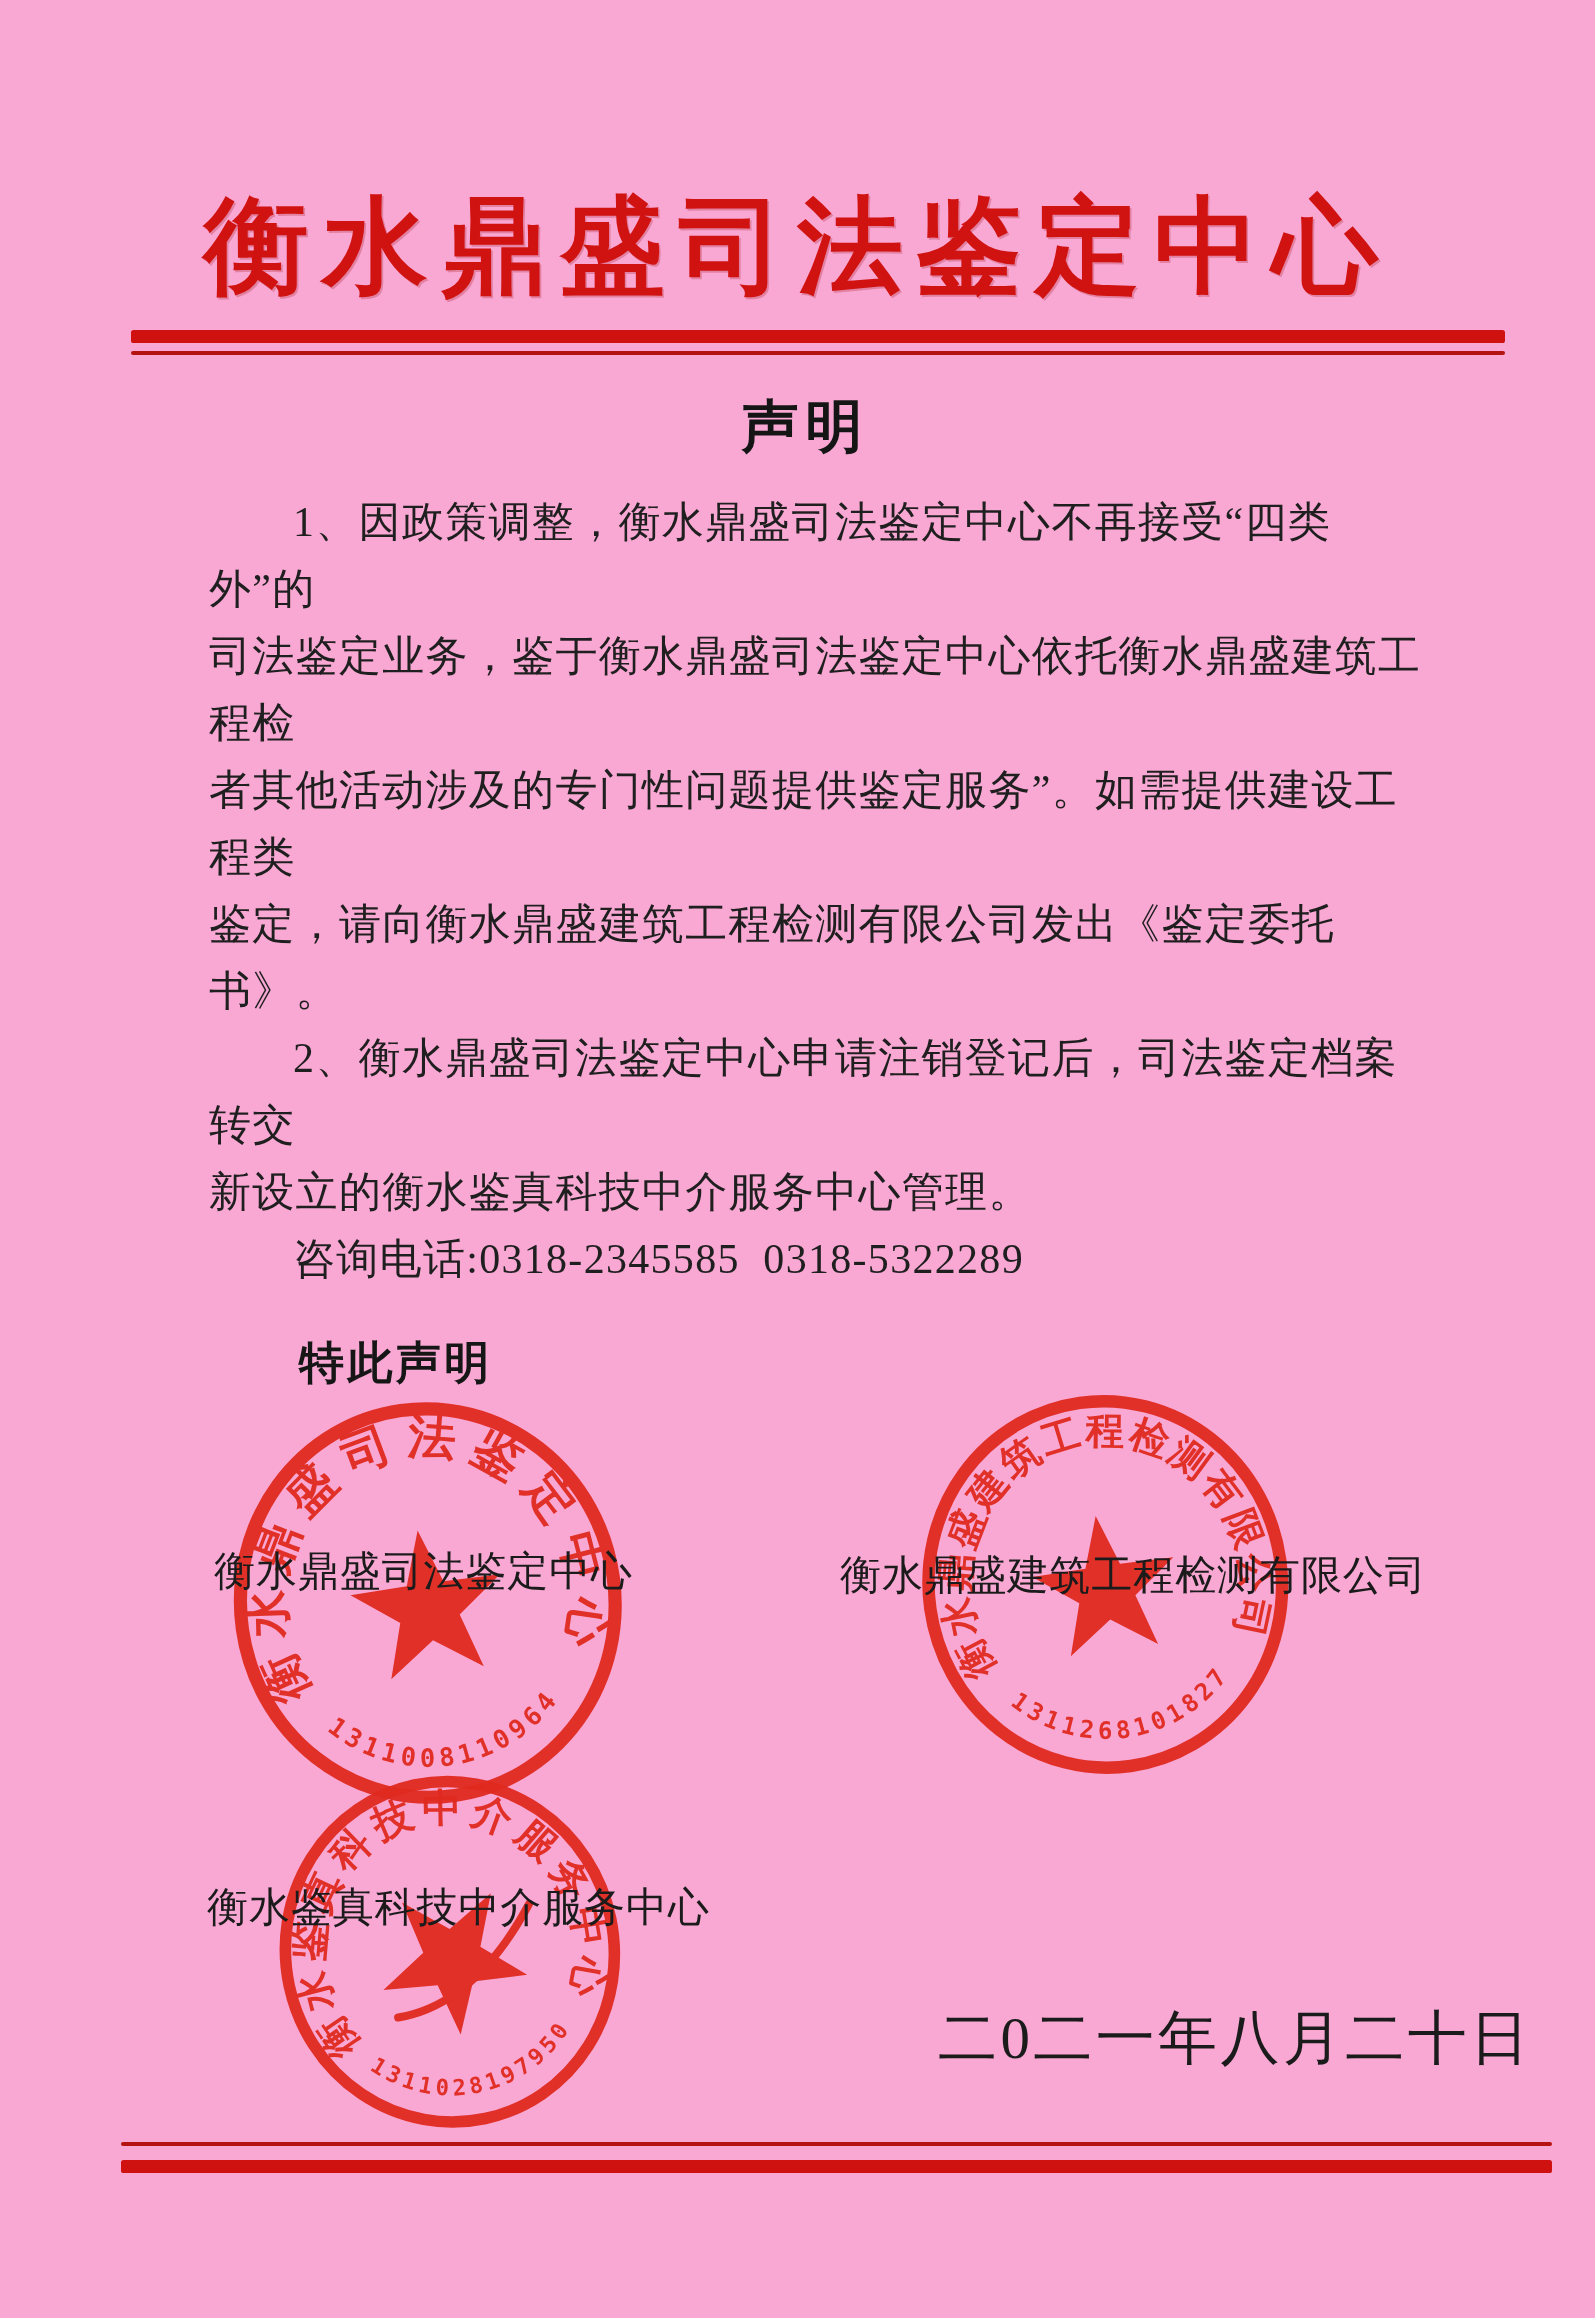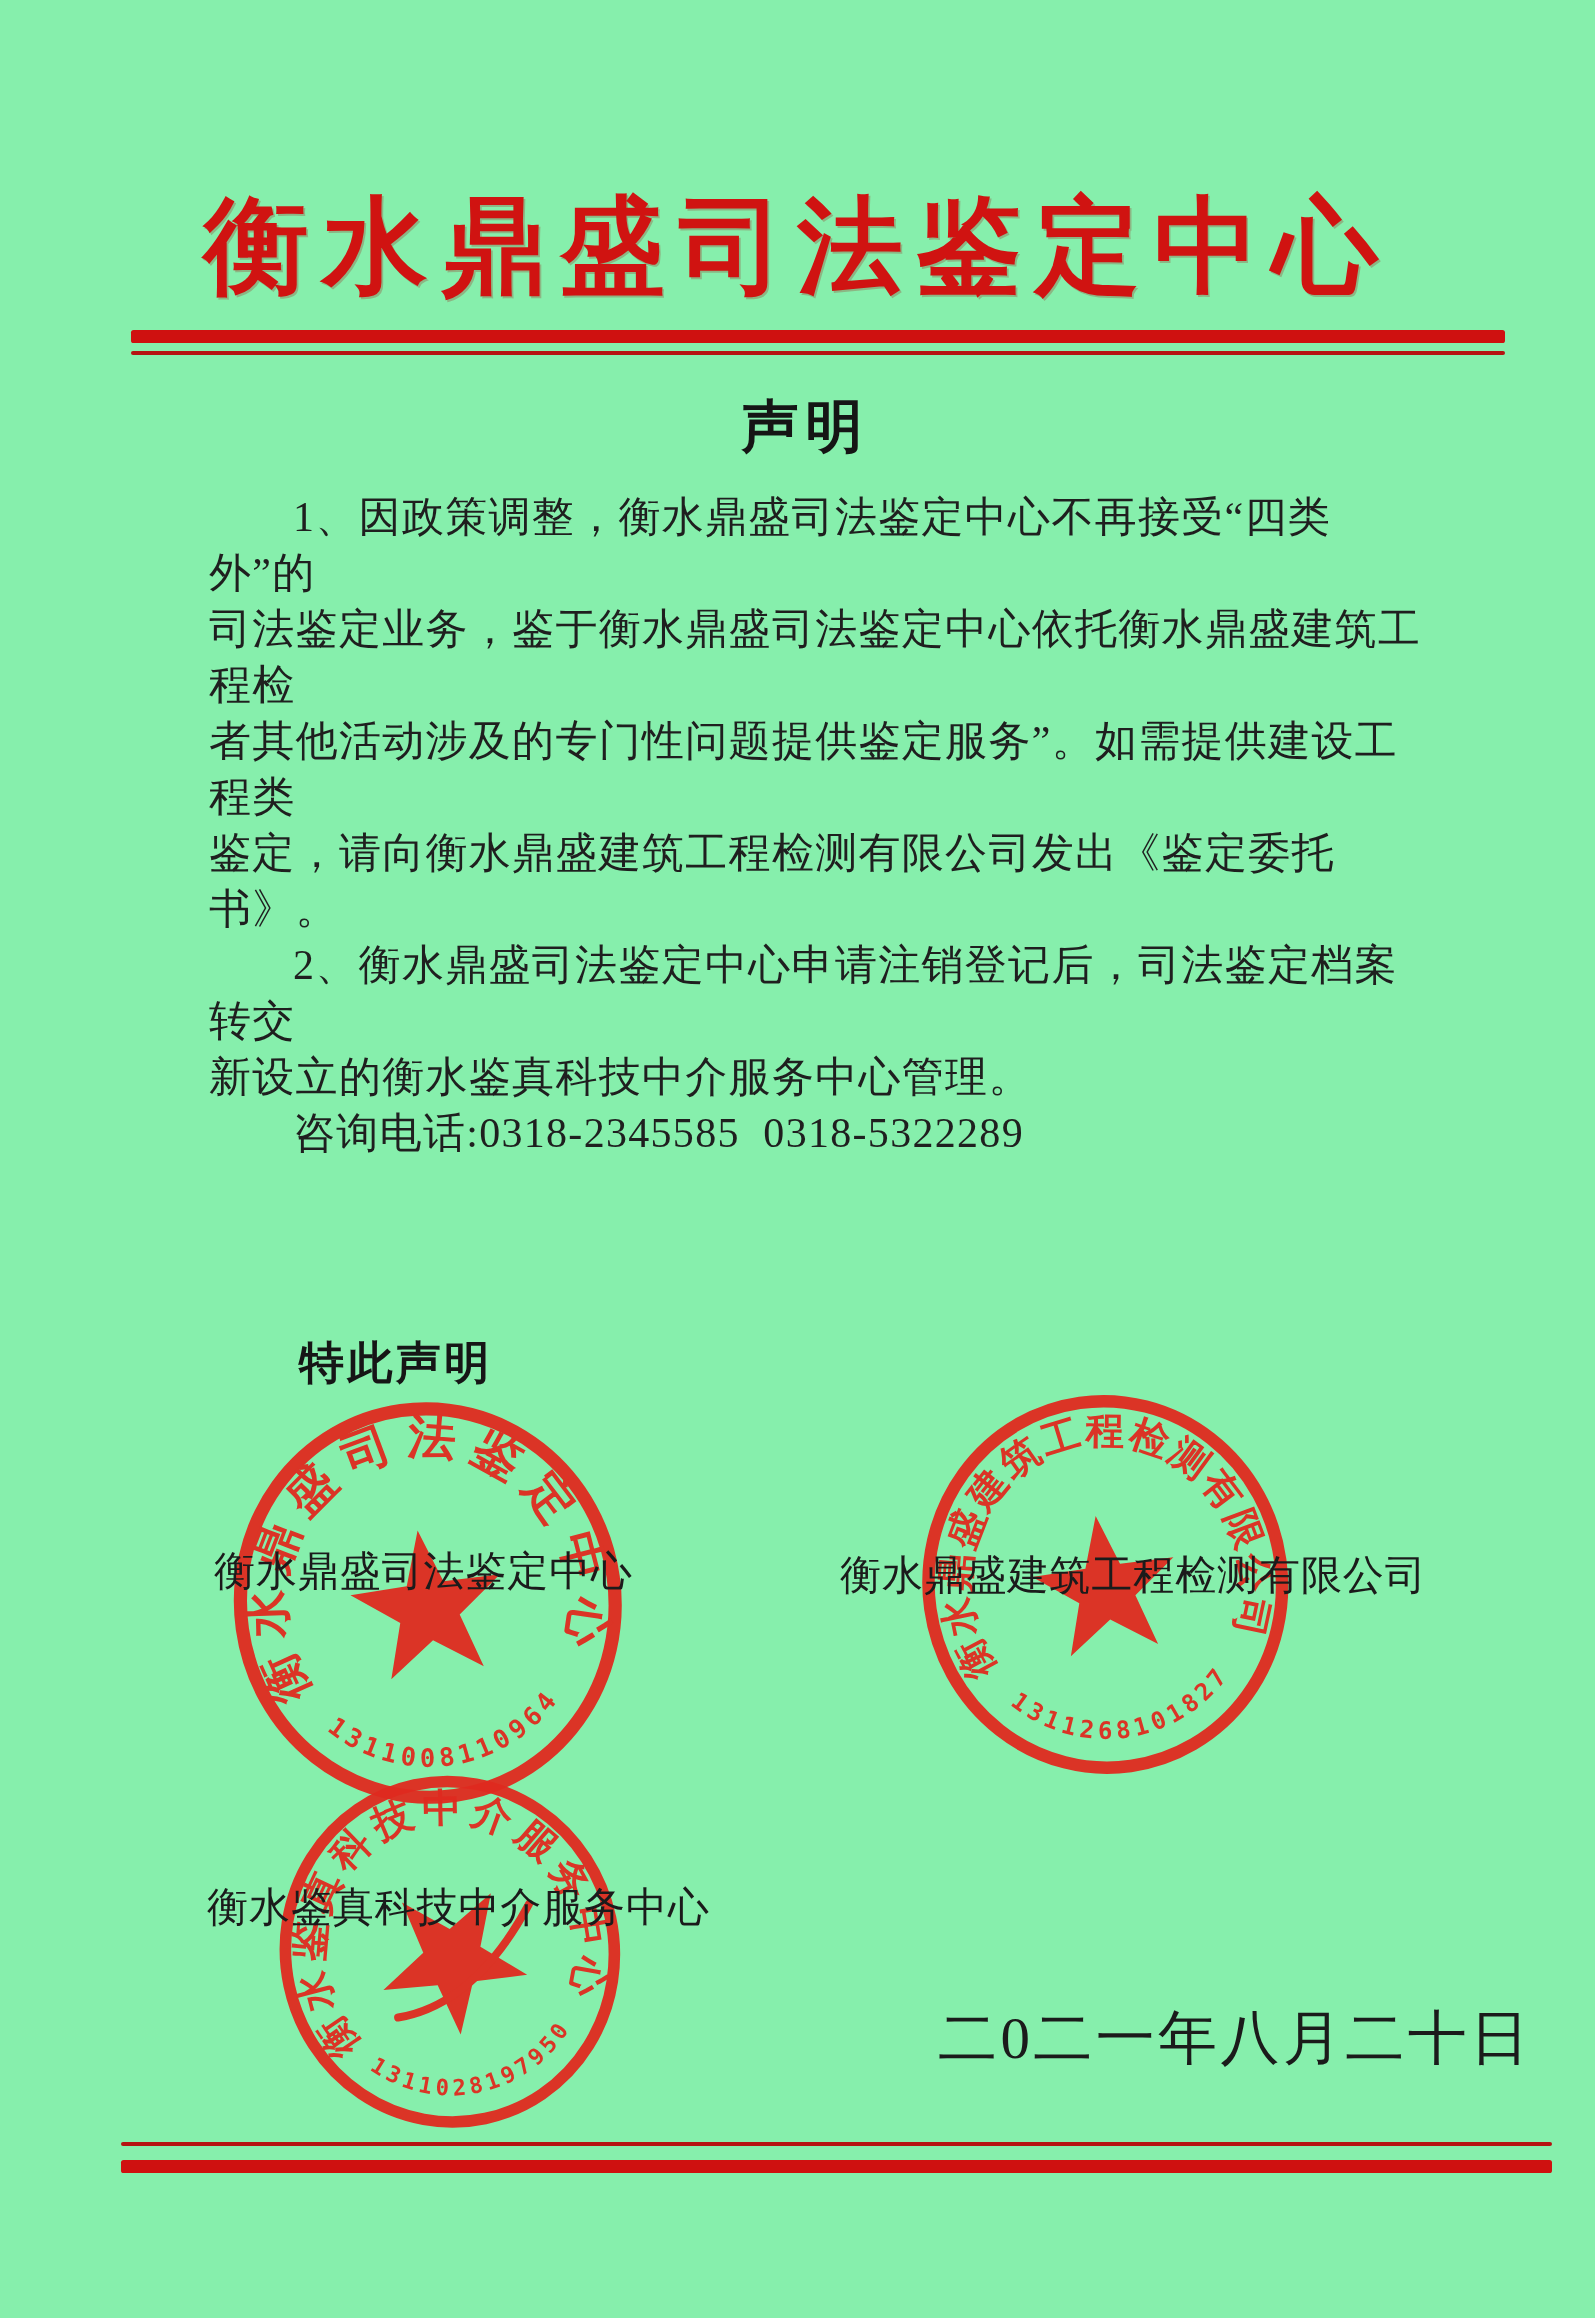--- a/index.html
+++ b/index.html
@@ -1,19 +1,19 @@
 <!DOCTYPE html>
 <html style="font-size:13.8px"><head>
 <meta charset="utf-8">
 <style>
   html,body{margin:0;padding:0;background:#ffffff;}
   .page{
     position:relative;
     width:1595px;height:2319px;
-    background:#86efac;
+    background:#f9a8d4;
     overflow:hidden;
     font-family:"Liberation Serif","DejaVu Serif",serif;
   }
   
   .letterhead-title{
     position:absolute;left:0;top:177px;width:100%;
     text-align:center;
     font-size:105px;font-weight:700;
     color:#d01311;
     letter-spacing:13.8px;
@@ -32,21 +32,21 @@
     font-family:"Liberation Sans","DejaVu Sans",sans-serif;
     font-size:57px;font-weight:700;color:#151515;
     letter-spacing:6.9px;
   }
   .body-block{
     position:absolute;left:209px;top:489px;width:1223px;
     color:#1f1f1f;
   }
   .body-line{
     font-size:42px;
-    line-height:56px;
+    line-height:67px;
     letter-spacing:1.3px;
     white-space:pre-wrap;
   }
   .indent{text-indent:2em;}
   .closing-statement{
     position:absolute;left:209px;top:1333px;width:861px;
     font-family:Liberation Serif, serif;
     font-size:45px;font-weight:700;color:#161616;
     text-indent:2em;letter-spacing:3.4px;
   }

